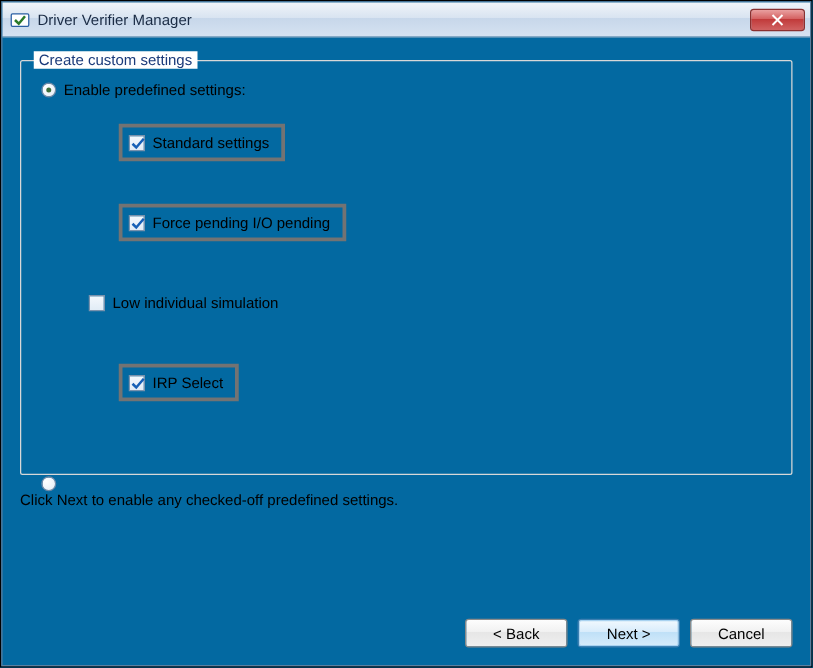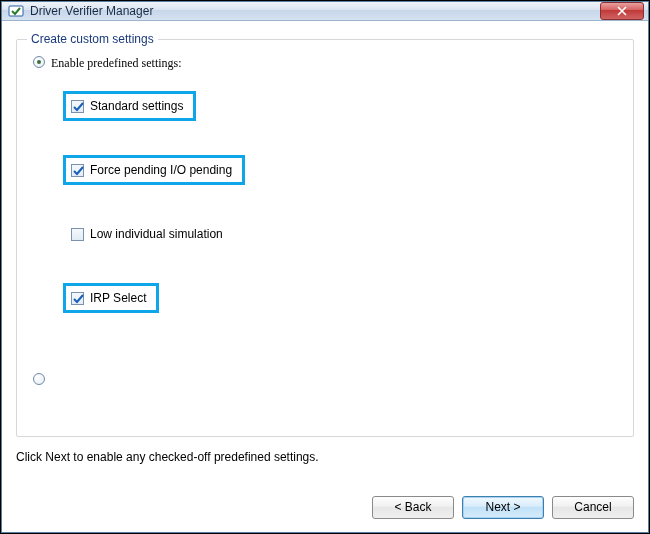--- a/index.html
+++ b/index.html
@@ -10,21 +10,21 @@
     font-family: "Segoe UI", Tahoma, sans-serif;
     font-size: 12px;
     width: 650px;
     height: 534px;
     overflow: hidden;
   }
   .window {
     position: absolute;
     left: 1px; top: 1px;
     width: 648px; height: 532px;
-    background: #ffffff;
+    background: #0369a1;
     border: 1px solid #5a7fa0;
     display: flex;
     flex-direction: column;
   }
   .titlebar {
     height: 28px;
     background: linear-gradient(to bottom, #f0f4f9 0%, #d9e4f1 45%, #c7d7ea 46%, #d5e2f1 100%);
     border-bottom: 1px solid #9db5cc;
     display: flex;
     align-items: center;
@@ -56,35 +56,35 @@
     padding: 10px 14px 6px 14px;
     position: relative;
     color: #000;
   }
   .groupbox {
     border: 1px solid #d8d8d8;
     border-radius: 2px;
     margin-top: 8px;
     padding: 16px 16px 18px 16px;
     position: relative;
-    height: 398px;
+    height: 332px;
   }
   .group-label {
     position: absolute;
     top: -8px; left: 10px;
     background: #fff;
     padding: 0 4px;
     color: #1a3a7a;
     font-size: 12px;
   }
   .radio-row {
     display: flex;
+    align-items: center;
     gap: 6px;
     margin-bottom: 6px;
-    font-family: Liberation Serif, serif;
   }
   .radio-row.second { margin-top: 26px; }
   .radio {
     width: 12px; height: 12px;
     border: 1px solid #6f8aa8;
     border-radius: 50%;
     background: radial-gradient(circle at 30% 30%, #fff, #e3ecf5);
     position: relative;
     display: inline-block;
     cursor: pointer;
@@ -100,21 +100,22 @@
   .option-list {
     margin-left: 30px;
     margin-top: 20px;
   }
   .opt-wrap {
     display: inline-block;
     padding: 5px 10px 5px 5px;
     margin-bottom: 34px;
   }
   .opt-wrap.hl {
-    border: 3px solid #0ea5e9;
+    border: 3px solid #737373;
+    margin-left: 32px;
   }
   .opt-wrap.nohl {
     border: 3px solid transparent;
   }
   .check-row {
     display: flex;
     align-items: center;
     gap: 6px;
   }
   .chk {

